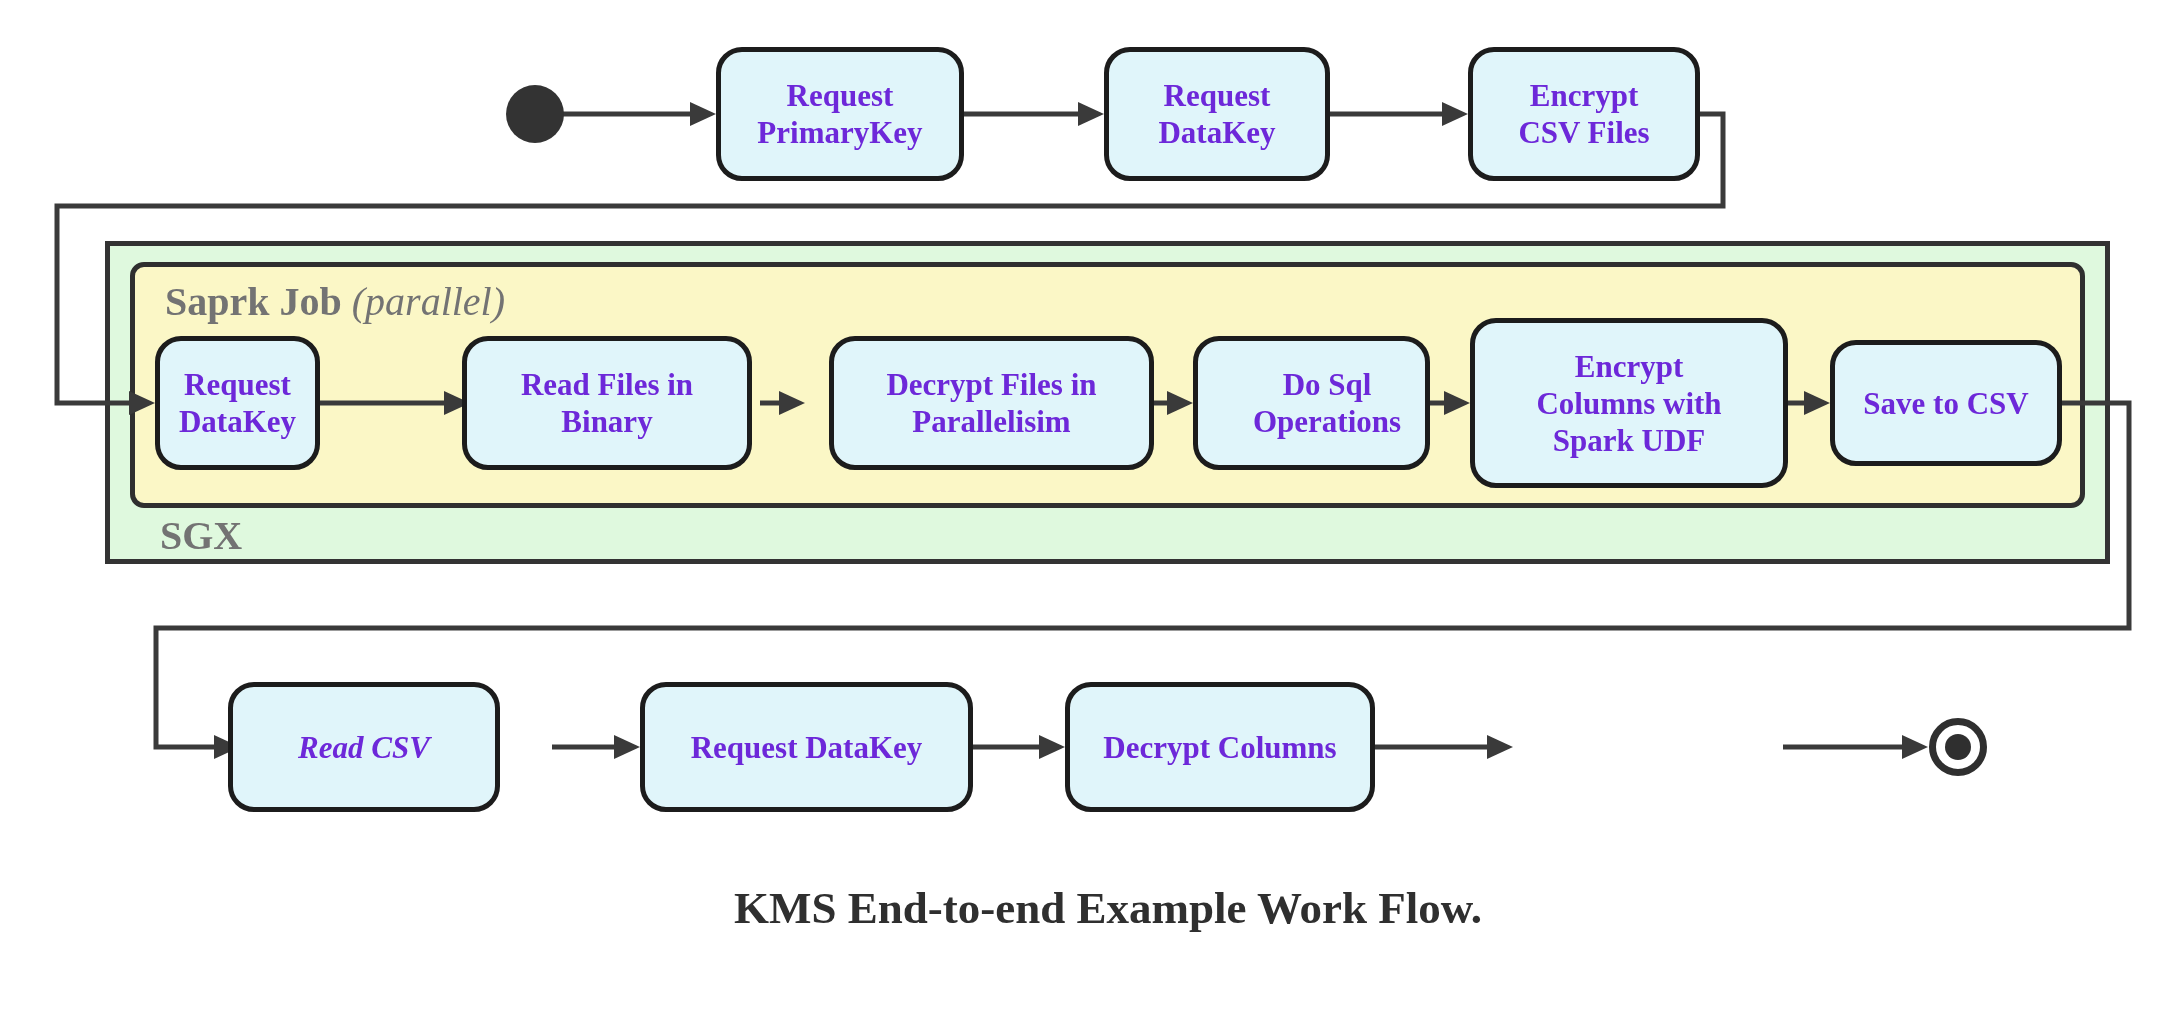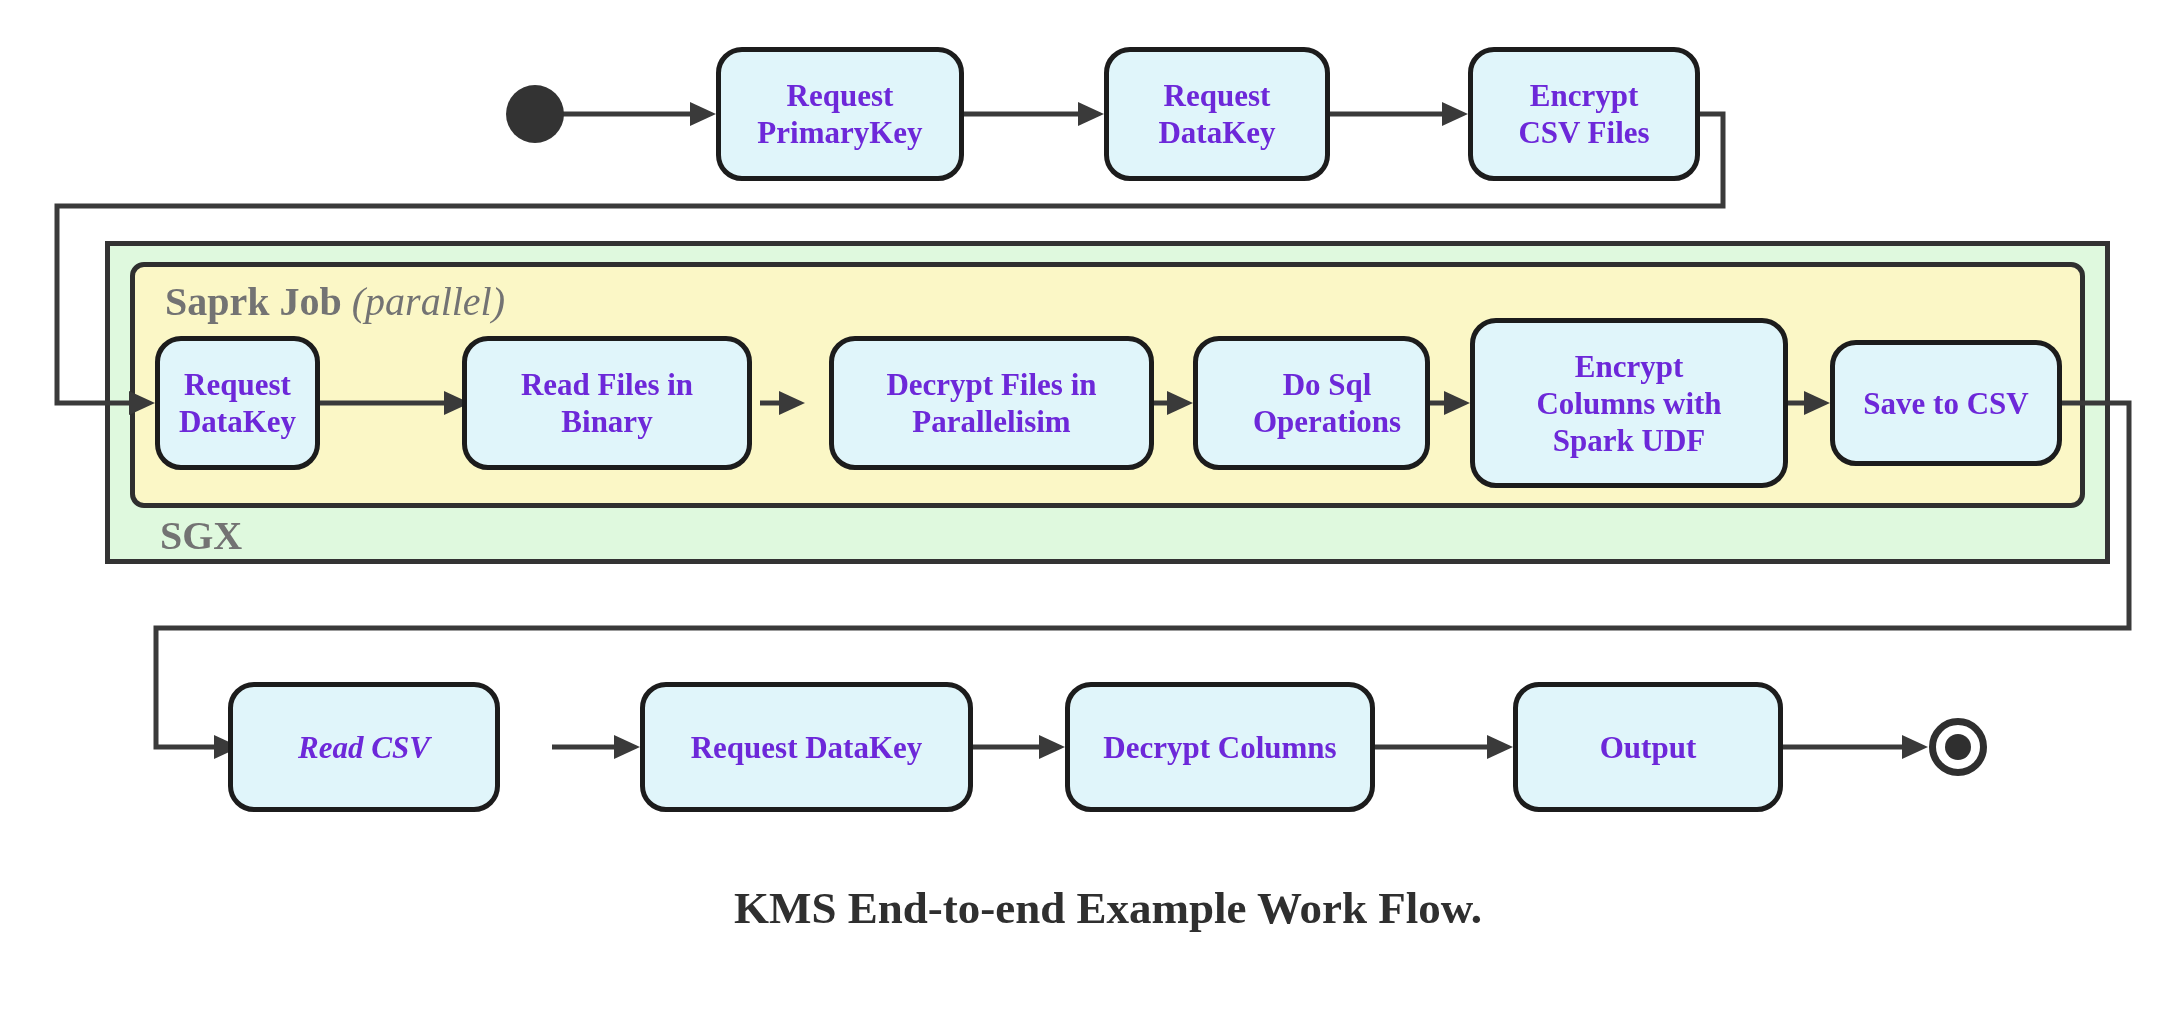--- a/index.html
+++ b/index.html
@@ -208,19 +208,16 @@
 
   <div class="node" style="left:228px;top:682px;width:272px;height:130px;font-style:italic;">
     <div class="node-label">Read CSV</div>
   </div>
   <div class="node" style="left:640px;top:682px;width:333px;height:130px;">
     <div class="node-label">Request DataKey</div>
   </div>
   <div class="node" style="left:1065px;top:682px;width:310px;height:130px;">
     <div class="node-label">Decrypt Columns</div>
   </div>
-  <div class="node" style="left:1513px;top:682px;width:270px;height:130px;">
-    <div class="node-label">Output</div>
-  </div>
 
   <div class="caption">KMS End-to-end Example Work Flow.</div>
 
 </div>
 
 </body></html>

